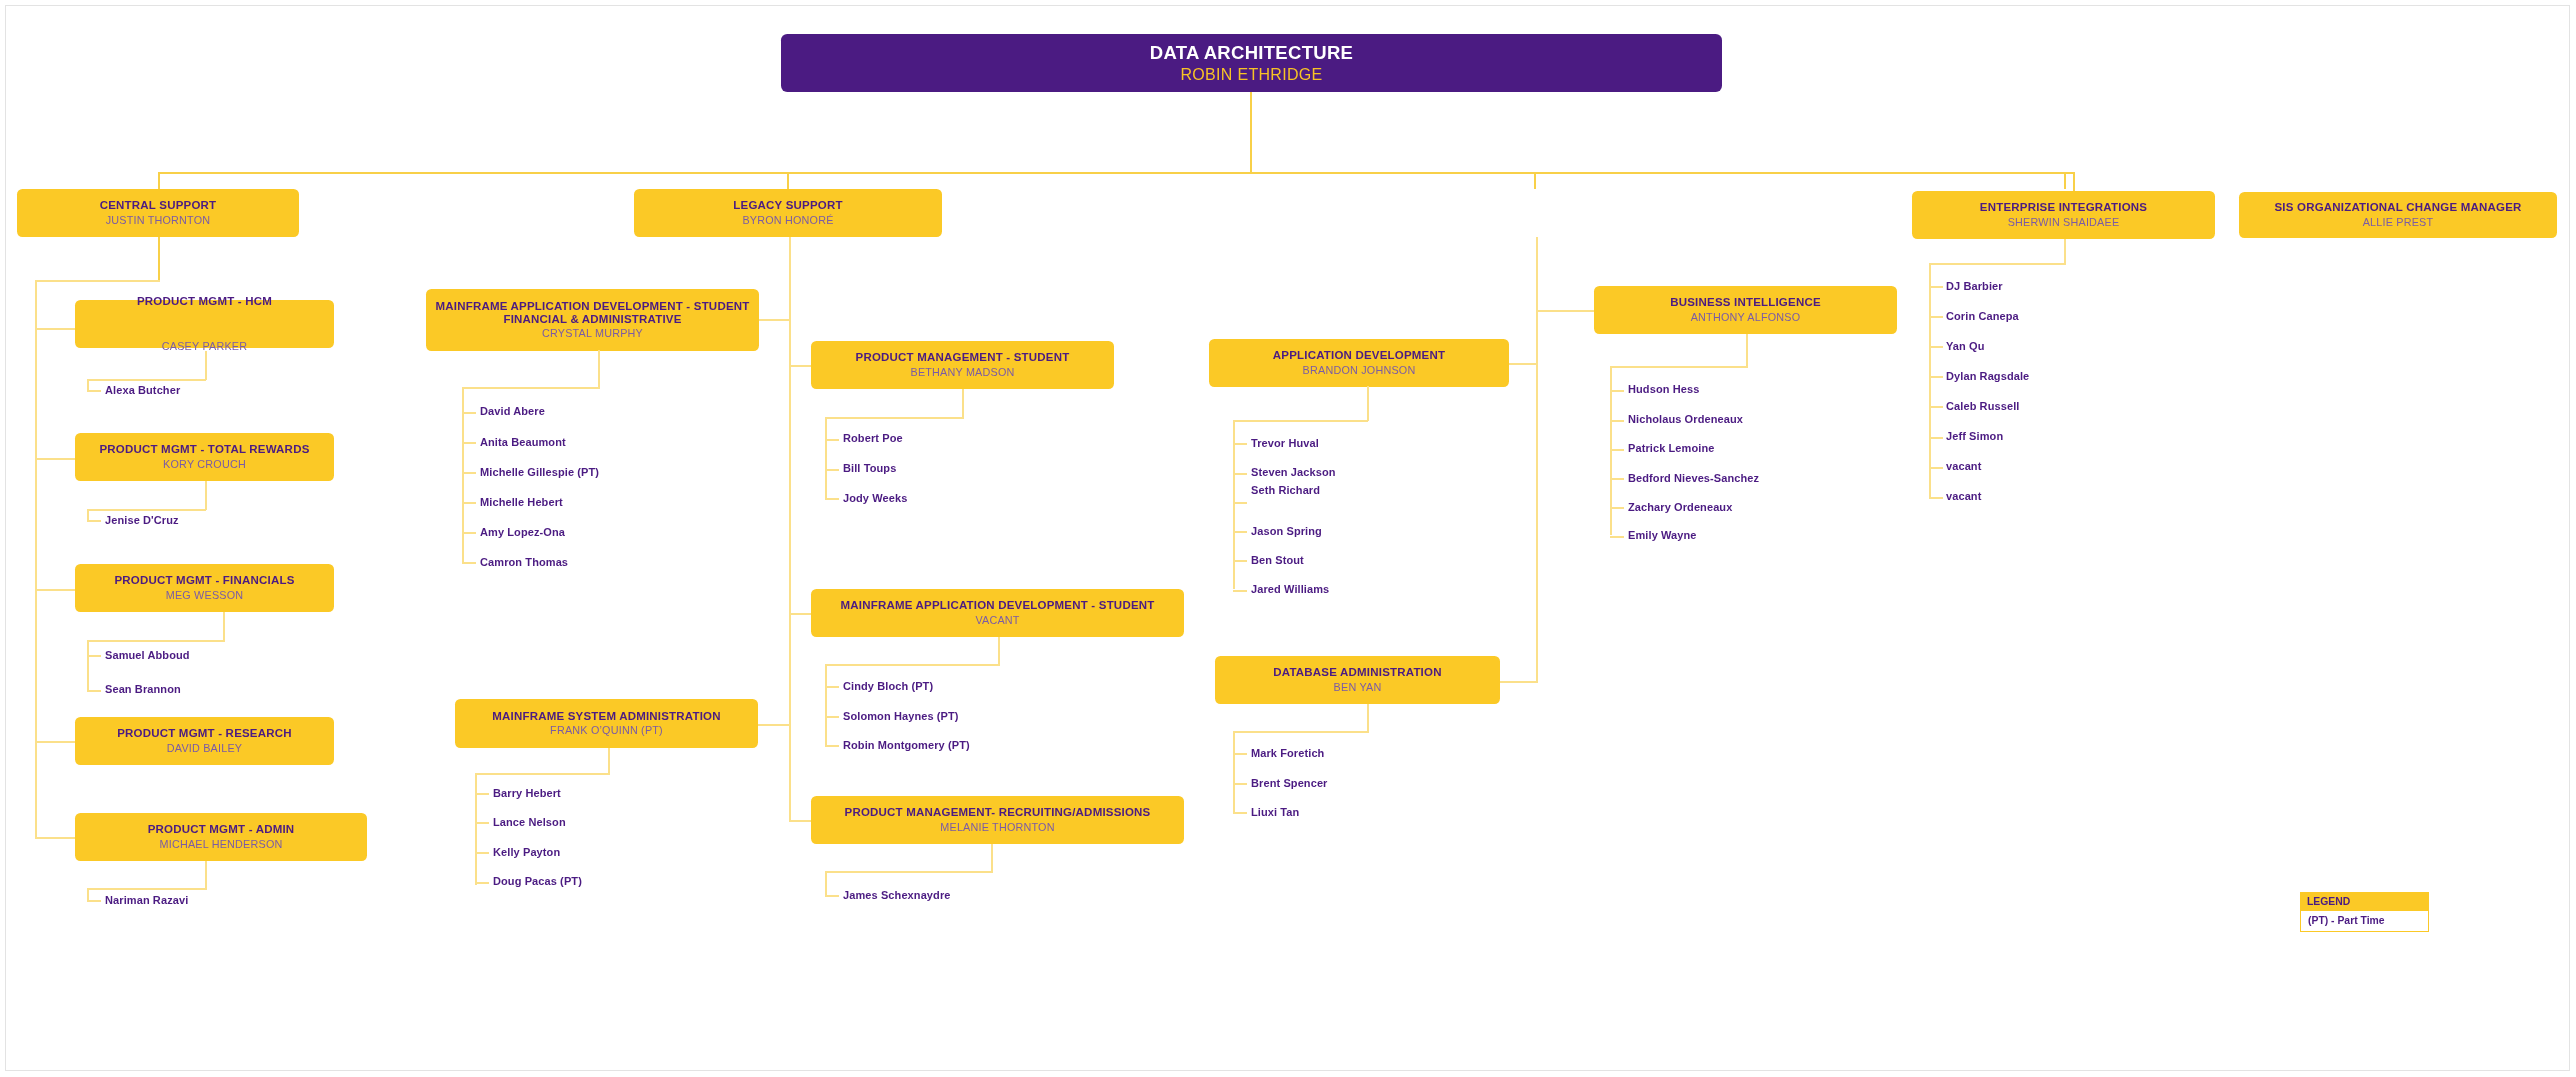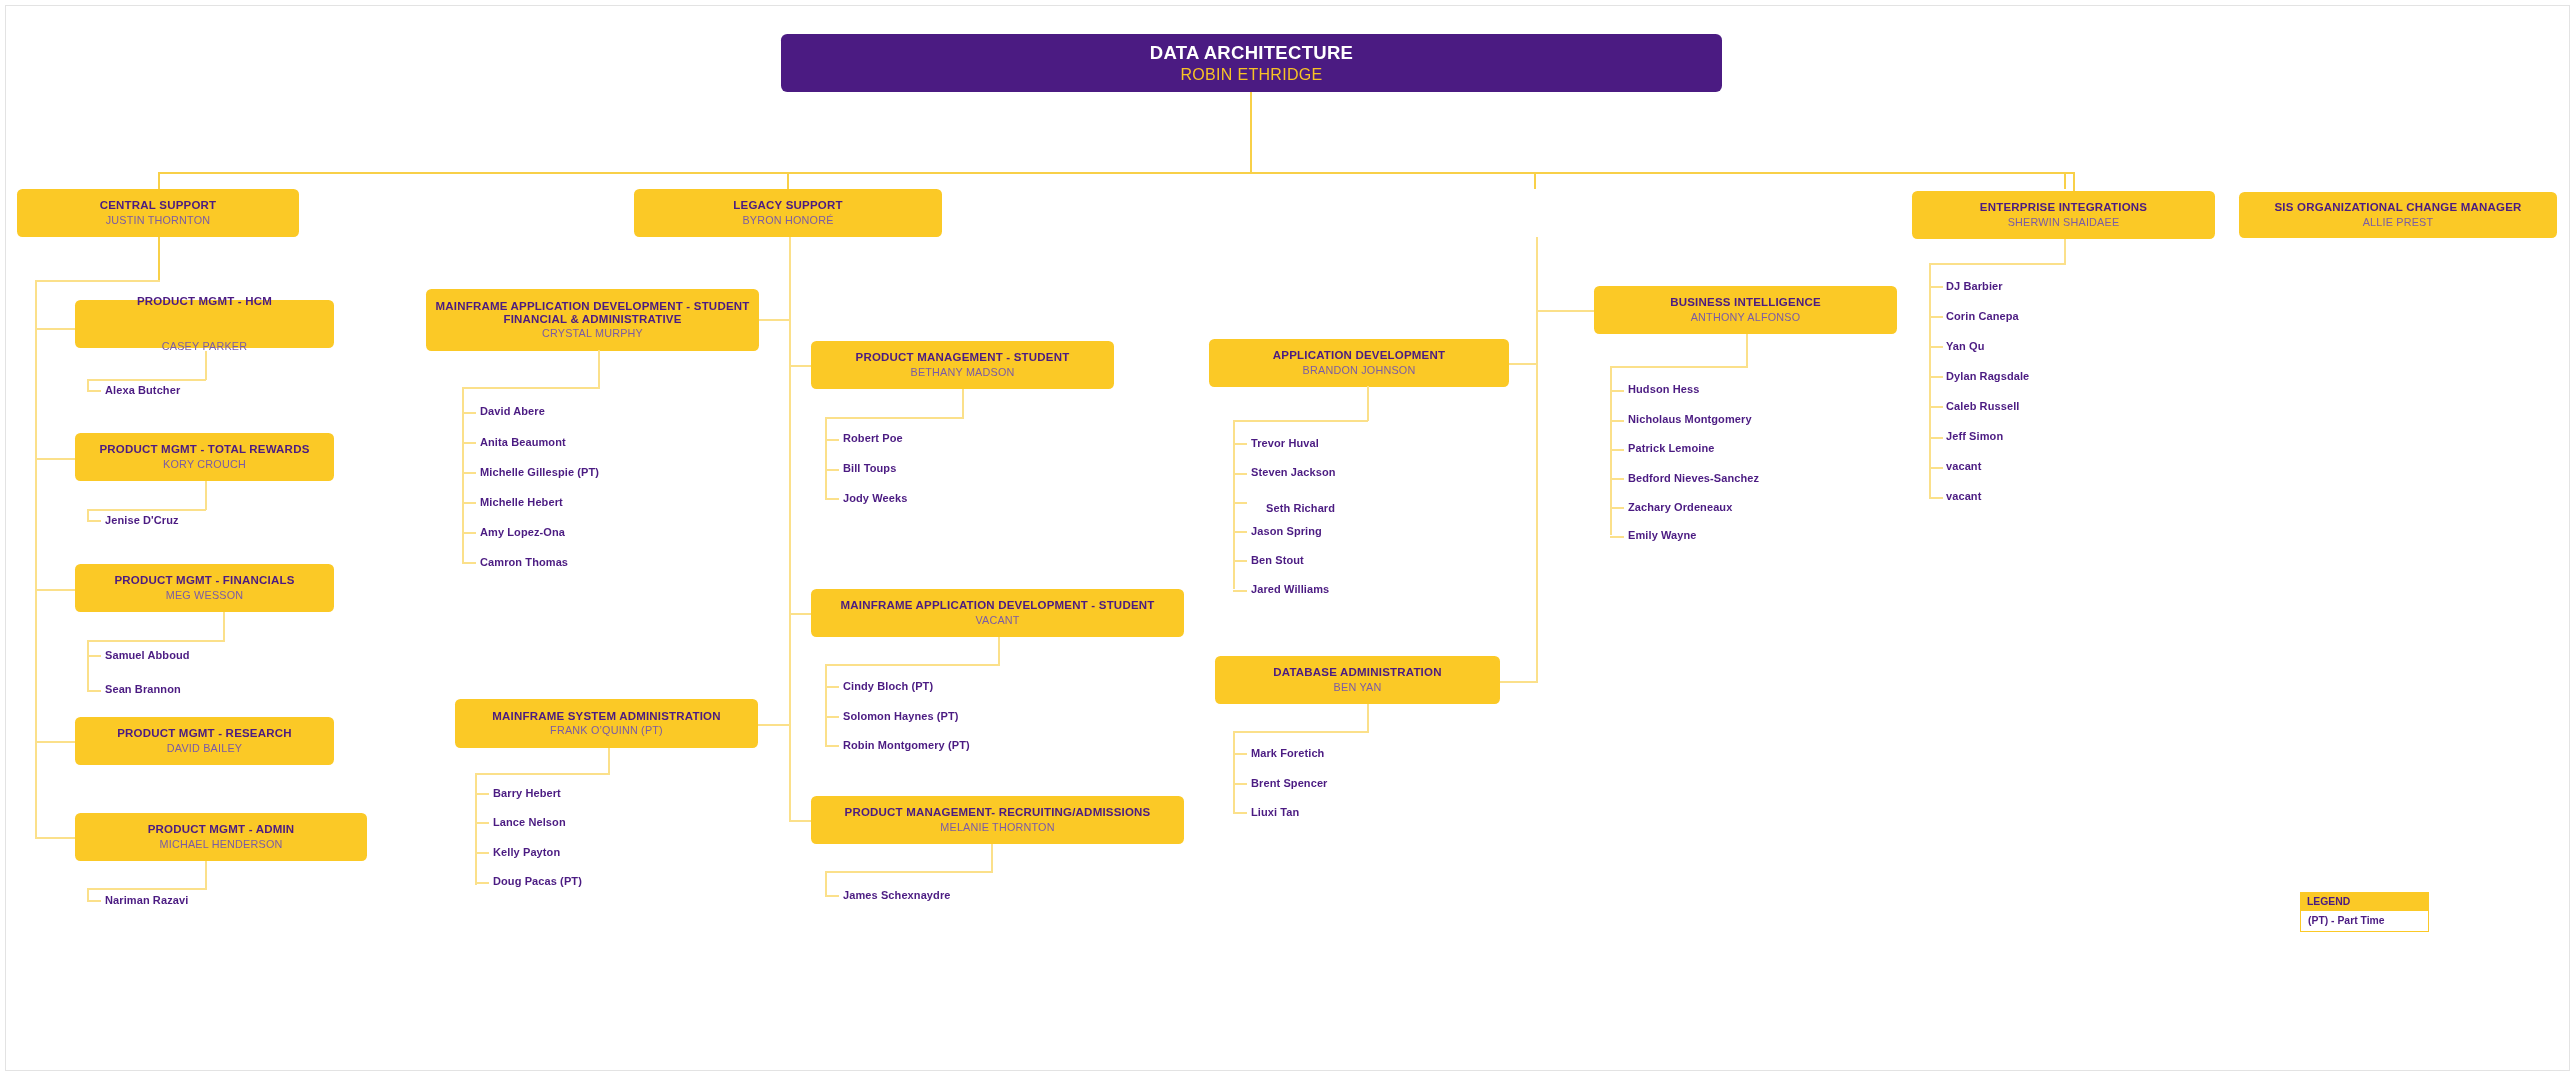--- a/index.html
+++ b/index.html
@@ -268,21 +268,21 @@
   <div class="ln h pale" style="left:1233px;top:420px;width:135px;"></div>
   <div class="ln v pale" style="left:1233px;top:420px;height:169px;"></div>
   <div class="ln h pale" style="left:1233px;top:443px;width:14px;"></div>
   <div class="ln h pale" style="left:1233px;top:473px;width:14px;"></div>
   <div class="ln h pale" style="left:1233px;top:502px;width:14px;"></div>
   <div class="ln h pale" style="left:1233px;top:531px;width:14px;"></div>
   <div class="ln h pale" style="left:1233px;top:560px;width:14px;"></div>
   <div class="ln h pale" style="left:1233px;top:590px;width:14px;"></div>
   <div class="leaf" style="left:1251px;top:438px;">Trevor Huval</div>
   <div class="leaf" style="left:1251px;top:467px;">Steven Jackson</div>
-  <div class="leaf" style="left:1251px;top:503px;margin-left:15px;">Seth Richard</div>
+  <div class="leaf" style="left:1251px;top:485px;">Seth Richard</div>
   <div class="leaf" style="left:1251px;top:526px;">Jason Spring</div>
   <div class="leaf" style="left:1251px;top:555px;text-align:right;">Ben Stout</div>
   <div class="leaf" style="left:1251px;top:584px;">Jared Williams</div>
 
   <div class="node lvl2" style="left:1215px;top:656px;width:285px;height:48px;">
     <div class="title">DATABASE ADMINISTRATION</div>
     <div class="person">BEN YAN</div>
   </div>
   <div class="ln v pale" style="left:1367px;top:704px;height:29px;"></div>
   <div class="ln h pale" style="left:1233px;top:731px;width:135px;"></div>
@@ -301,21 +301,21 @@
   <div class="ln v pale" style="left:1746px;top:334px;height:34px;"></div>
   <div class="ln h pale" style="left:1610px;top:366px;width:138px;"></div>
   <div class="ln v pale" style="left:1610px;top:366px;height:169px;"></div>
   <div class="ln h pale" style="left:1610px;top:390px;width:14px;"></div>
   <div class="ln h pale" style="left:1610px;top:420px;width:14px;"></div>
   <div class="ln h pale" style="left:1610px;top:449px;width:14px;"></div>
   <div class="ln h pale" style="left:1610px;top:478px;width:14px;"></div>
   <div class="ln h pale" style="left:1610px;top:507px;width:14px;"></div>
   <div class="ln h pale" style="left:1610px;top:536px;width:14px;"></div>
   <div class="leaf" style="left:1628px;top:384px;">Hudson Hess</div>
-  <div class="leaf" style="left:1628px;top:414px;">Nicholaus Montgomery</div>
+  <div class="leaf" style="left:1628px;top:414px;">Nicholaus Ordeneaux</div>
   <div class="leaf" style="left:1628px;top:443px;">Patrick Lemoine</div>
   <div class="leaf" style="left:1628px;top:473px;">Bedford Nieves-Sanchez</div>
   <div class="leaf" style="left:1628px;top:502px;">Zachary Ordeneaux</div>
   <div class="leaf" style="left:1628px;top:530px;">Emily Wayne</div>
 
   <div class="ln v pale" style="left:2064px;top:239px;height:26px;"></div>
   <div class="ln h pale" style="left:1929px;top:263px;width:137px;"></div>
   <div class="ln v pale" style="left:1929px;top:263px;height:236px;"></div>
   <div class="ln h pale" style="left:1929px;top:286px;width:14px;"></div>
   <div class="ln h pale" style="left:1929px;top:316px;width:14px;"></div>

